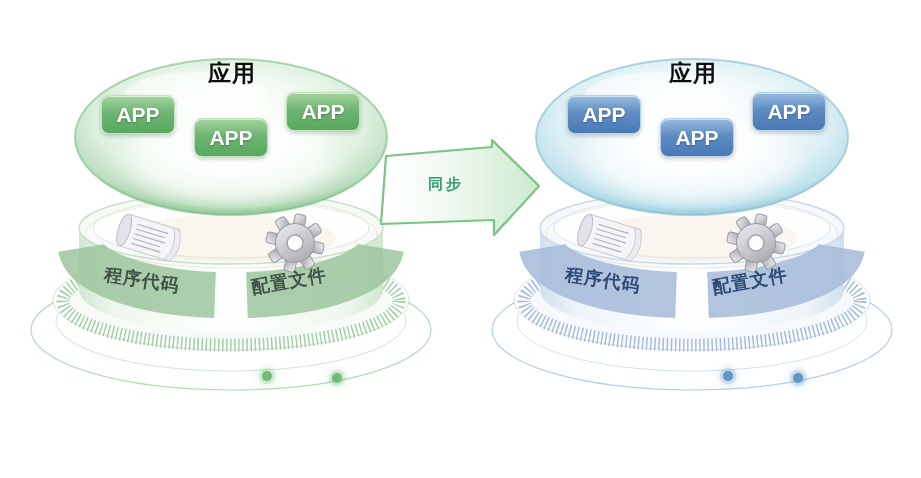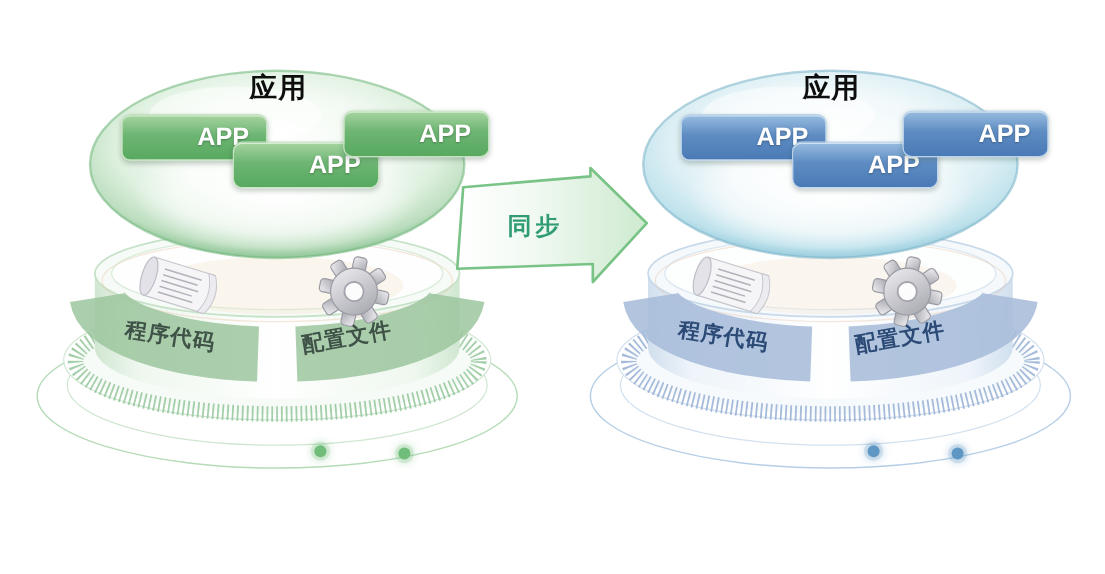--- a/index.html
+++ b/index.html
@@ -14,21 +14,20 @@
   .ptitle{
     position:absolute;left:152px;top:58px;width:160px;text-align:center;
     font-size:23px;font-weight:700;color:#0d0d0d;letter-spacing:1px;
   }
   .app-badge{
     position:absolute;width:72px;height:37px;border-radius:8px;
     display:flex;align-items:center;justify-content:center;
     font-size:21px;font-weight:700;color:#ffffff;
     text-shadow:0 1px 2px rgba(0,0,0,.28);
     box-shadow:0 2px 4px rgba(50,80,60,.28), inset 0 1px 0 rgba(255,255,255,.55);
-    padding-left:48px;
   }
   .green .app-badge{
     background:linear-gradient(180deg,#a6d4a0 0%,#6db573 45%,#58a95f 100%);
     border:1px solid #c2e2bd;
   }
   .blue .app-badge{
     background:linear-gradient(180deg,#97bce0 0%,#5e8cc2 45%,#4a7ab6 100%);
     border:1px solid #b9d2ea;
   }
   .band-label{
@@ -41,21 +40,21 @@
   .band-label.config{left:251px;top:269px;transform:rotate(-10deg);}
   .dot{position:absolute;width:10px;height:10px;border-radius:50%;}
   .green .dot{background:#6fbd78;box-shadow:0 0 0 3px rgba(111,189,120,.18),0 0 8px 2px rgba(111,189,120,.45);}
   .blue .dot{background:#5f97c4;box-shadow:0 0 0 3px rgba(95,151,196,.18),0 0 8px 2px rgba(95,151,196,.45);}
   .dot.d1{left:262px;top:371px;}
   .dot.d2{left:332px;top:373px;}
   .arrow-wrap{position:absolute;left:376px;top:138px;width:170px;height:104px;}
   .arrow-wrap svg{position:absolute;inset:0;}
   .arrow-label{
     position:absolute;left:28px;top:37px;width:84px;text-align:center;
-    font-size:20px;font-weight:700;color:#2f9c74;letter-spacing:3px;
+    font-size:15px;font-weight:700;color:#2f9c74;letter-spacing:3px;
   }
 </style>
 </head>
 <body>
 
 <div class="stage">
 
   <div class="platform green" style="left:0px;">
     <svg class="art" viewBox="0 0 460 478">
       <defs>

